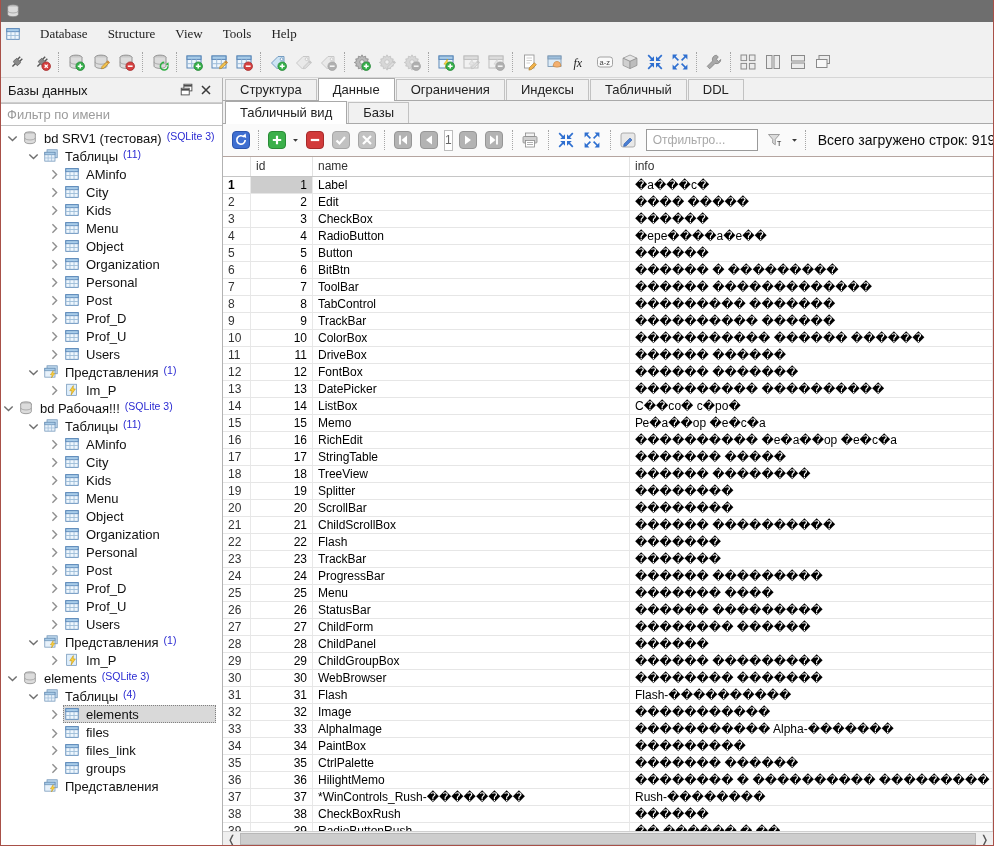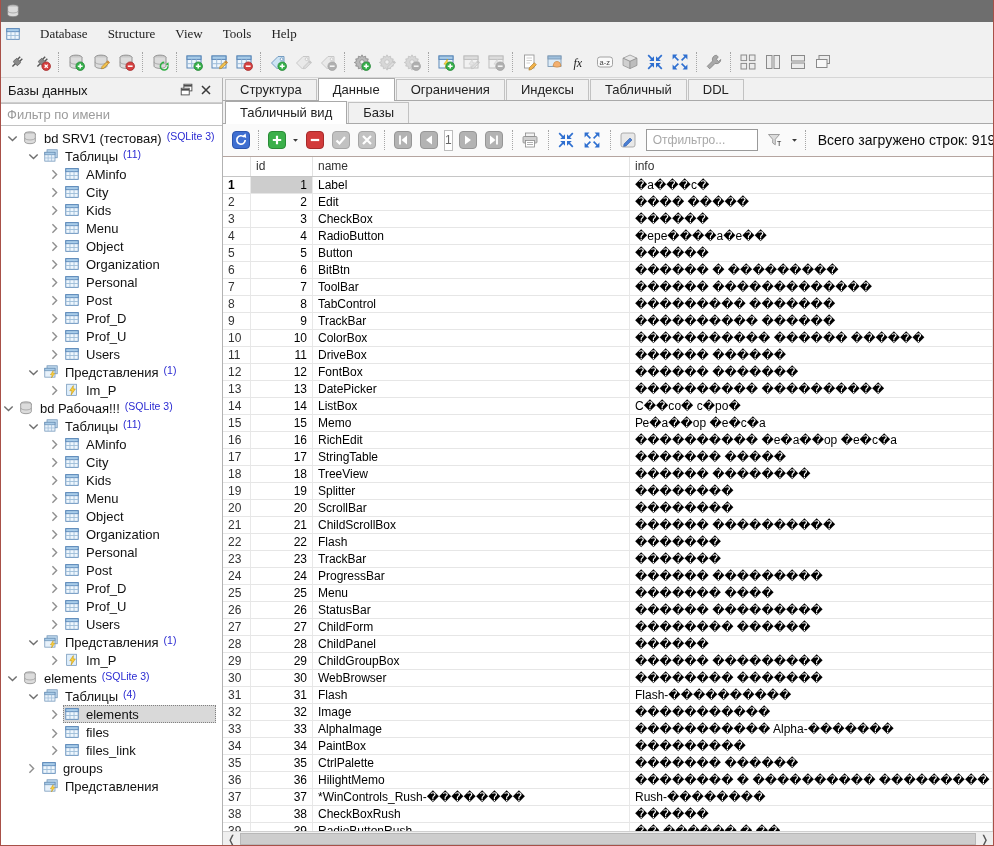--- a/index.html
+++ b/index.html
@@ -1054,21 +1054,21 @@
                   <rect x="2" y="3" width="14" height="12" fill="#eef6fd" stroke="#5a87b8" stroke-width="1"></rect>
                   <rect x="2" y="3" width="14" height="3.4" fill="#a8cce9" stroke="#5a87b8" stroke-width="1"></rect>
                   <line x1="6.7" y1="6.4" x2="6.7" y2="15" stroke="#9dbcd8"></line>
                   <line x1="11.3" y1="6.4" x2="11.3" y2="15" stroke="#9dbcd8"></line>
                   <line x1="2" y1="10.7" x2="16" y2="10.7" stroke="#9dbcd8"></line>
                 </svg>
               </span>
               <span class="tlabel">files_link</span>
             </span>
           </div>
-          <div class="tnode" style="padding-left: 23px;">
+          <div class="tnode" style="padding-left: 46px;">
             <span class="chev">
               <svg width="15" height="15" viewBox="0 0 18 18">
                 <polyline points="6.5,4 11.5,9 6.5,14" fill="none" stroke="#8f8f8f" stroke-width="1.7"></polyline>
               </svg>
             </span>
             <span class="nbody">
               <span class="ti">
                 <svg width="16" height="16" viewBox="0 0 18 18">
                   <rect x="2" y="3" width="14" height="12" fill="#eef6fd" stroke="#5a87b8" stroke-width="1"></rect>
                   <rect x="2" y="3" width="14" height="3.4" fill="#a8cce9" stroke="#5a87b8" stroke-width="1"></rect>

